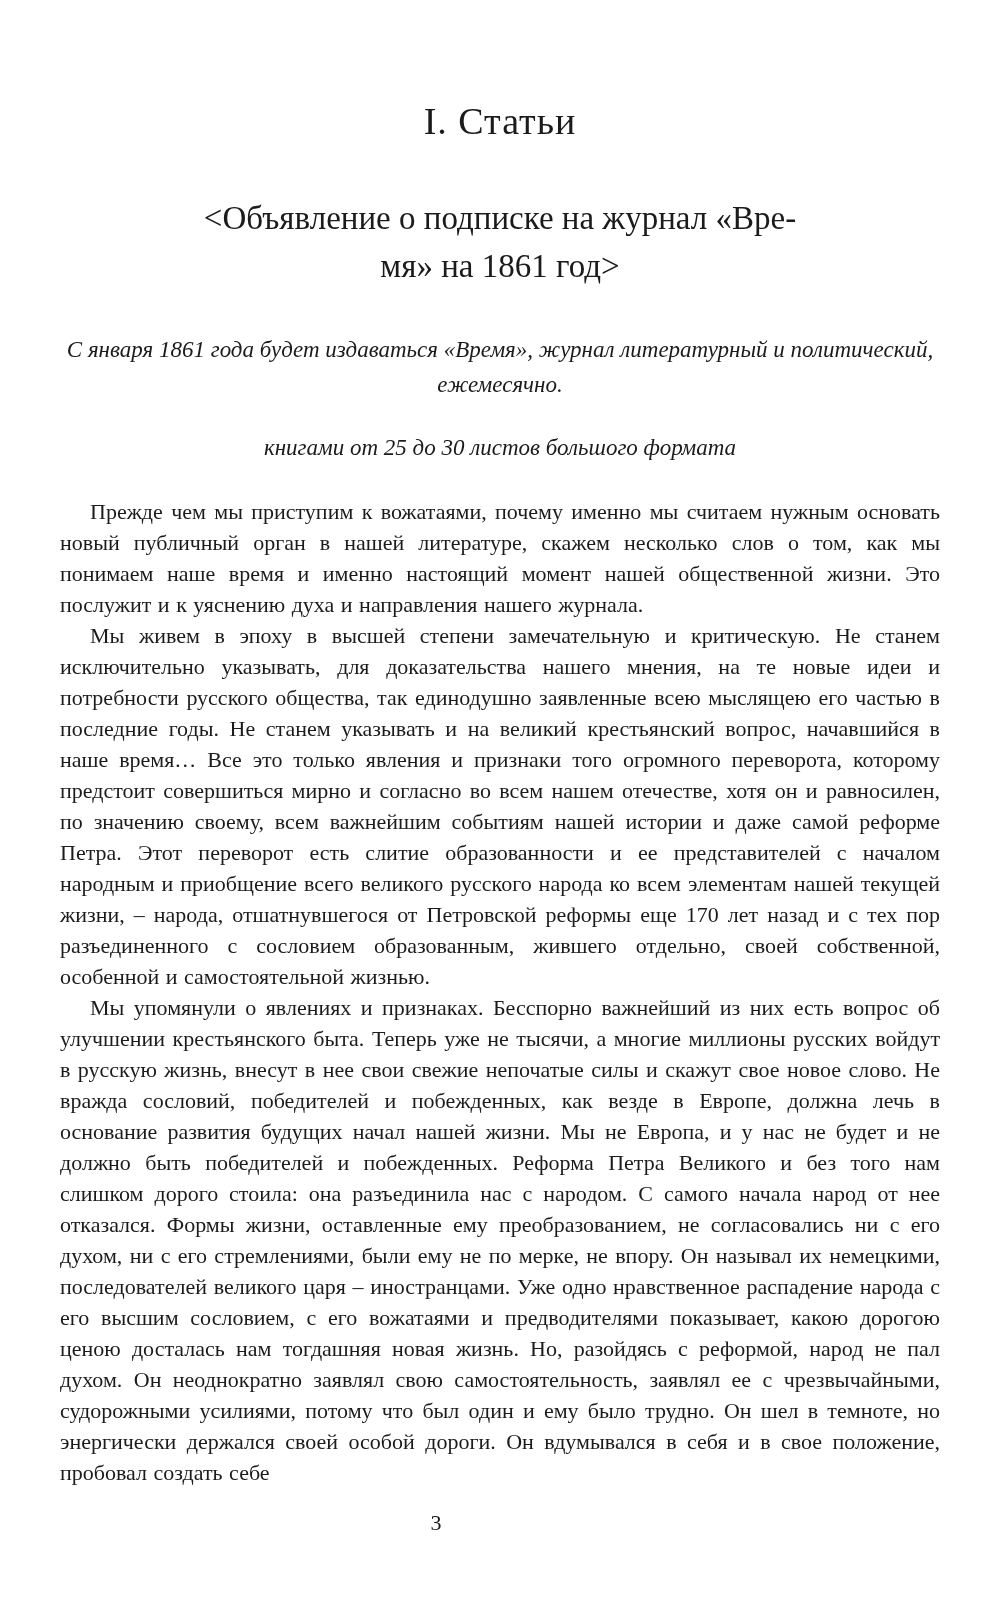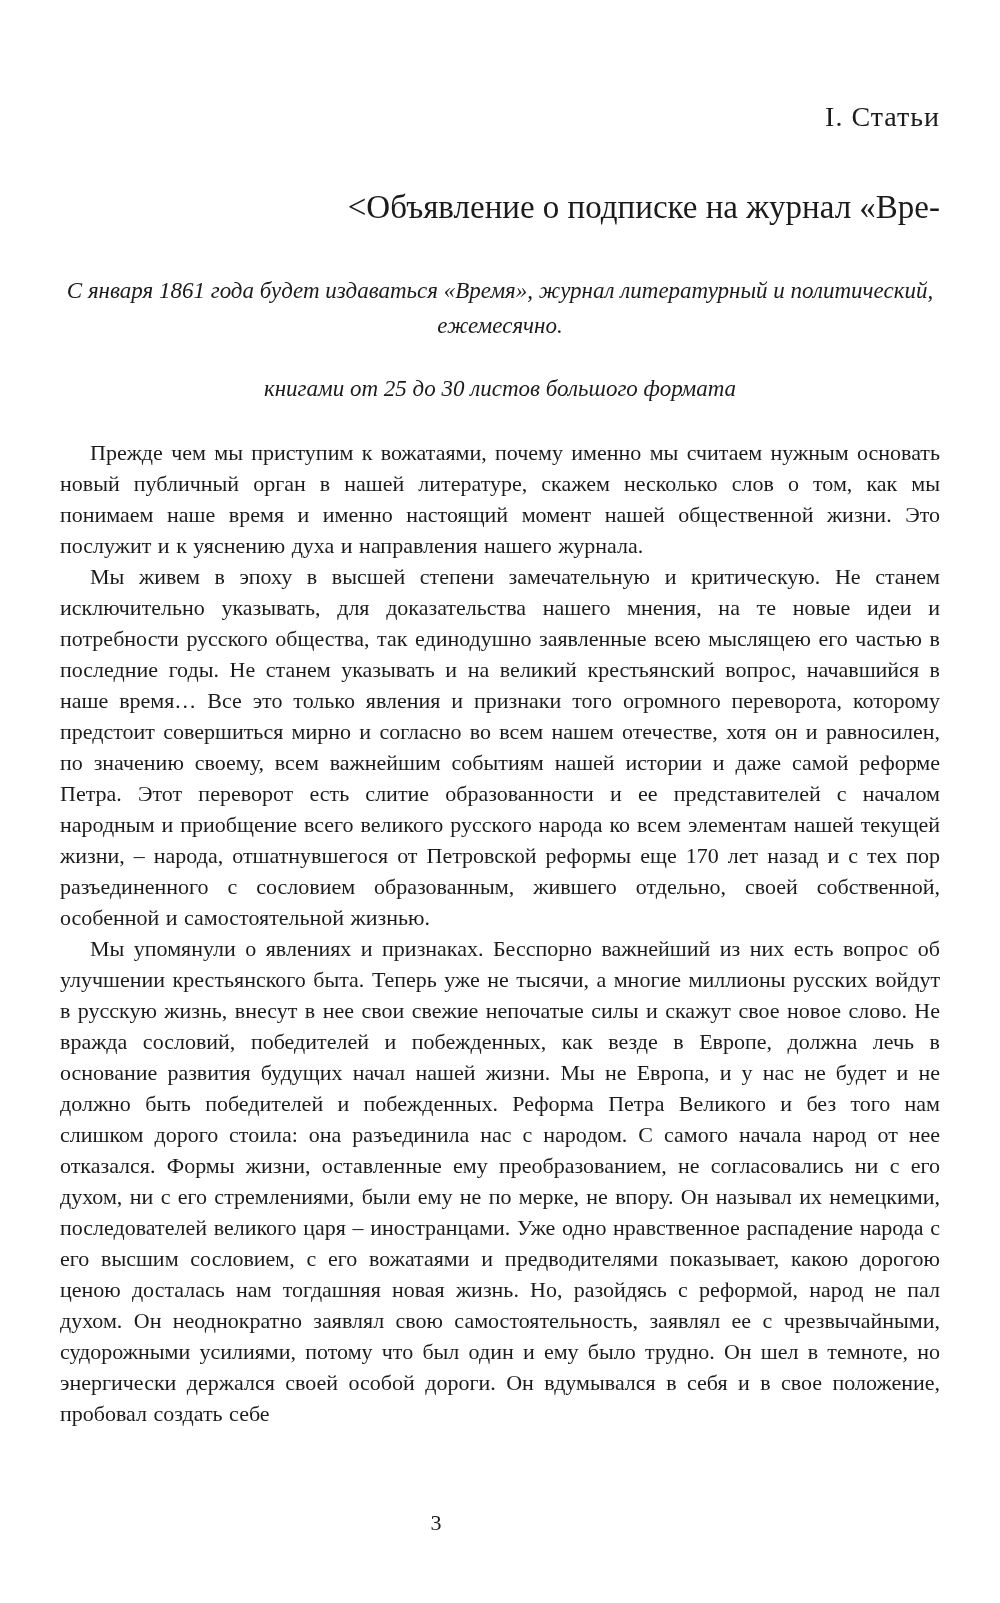--- a/index.html
+++ b/index.html
@@ -13,32 +13,32 @@
     height: 1603px;
     background: #ffffff;
     color: #1b1b1b;
     font-family: "Liberation Serif", "DejaVu Serif", serif;
     box-sizing: border-box;
     padding: 102px 60px 0 60px;
     overflow: hidden;
   }
   .section-title {
     margin: 0;
-    font-size: 28px;
+    font-size: 38px;
     line-height: 1.05;
     font-weight: 400;
-    text-align: right;
+    text-align: center;
     letter-spacing: 1px;
   }
   .article-heading {
     margin: 52px 0 0 0;
     font-size: 33px;
     line-height: 48px;
     font-weight: 400;
-    text-align: right;
+    text-align: center;
   }
   .subtitle {
     margin: 42px auto 0 auto;
     width: 870px;
     font-style: italic;
     font-size: 23px;
     line-height: 35px;
     text-align: center;
   }
   .format-note {
@@ -72,20 +72,21 @@
 </style>
 </head>
 <body>
 
 <div class="page">
 
   <h1 class="section-title">I. Статьи</h1>
 
   <h2 class="article-heading">
     <span>&lt;Объявление о подписке на журнал «Вре-</span><br>
+    <span>мя» на 1861 год&gt;</span>
   </h2>
 
   <p class="subtitle">С января 1861 года будет издаваться «Время», журнал литературный и политический, ежемесячно.</p>
 
   <p class="format-note">книгами от 25 до 30 листов большого формата</p>
 
   <div class="body-text">
     <p>Прежде чем мы приступим к вожатаями, почему именно мы считаем нужным основать новый публичный орган в нашей литературе, скажем несколько слов о том, как мы понимаем наше время и именно настоящий момент нашей общественной жизни. Это послужит и к уяснению духа и направления нашего журнала.</p>
     <p>Мы живем в эпоху в высшей степени замечательную и критическую. Не станем исключительно указывать, для доказательства нашего мнения, на те новые идеи и потребности русского общества, так единодушно заявленные всею мыслящею его частью в последние годы. Не станем указывать и на великий крестьянский вопрос, начавшийся в наше время… Все это только явления и признаки того огромного переворота, которому предстоит совершиться мирно и согласно во всем нашем отечестве, хотя он и равносилен, по значению своему, всем важнейшим событиям нашей истории и даже самой реформе Петра. Этот переворот есть слитие образованности и ее представителей с началом народным и приобщение всего великого русского народа ко всем элементам нашей текущей жизни, – народа, отшатнувшегося от Петровской реформы еще 170 лет назад и с тех пор разъединенного с сословием образованным, жившего отдельно, своей собственной, особенной и самостоятельной жизнью.</p>
     <p>Мы упомянули о явлениях и признаках. Бесспорно важнейший из них есть вопрос об улучшении крестьянского быта. Теперь уже не тысячи, а многие миллионы русских войдут в русскую жизнь, внесут в нее свои свежие непочатые силы и скажут свое новое слово. Не вражда сословий, победителей и побежденных, как везде в Европе, должна лечь в основание развития будущих начал нашей жизни. Мы не Европа, и у нас не будет и не должно быть победителей и побежденных. Реформа Петра Великого и без того нам слишком дорого стоила: она разъединила нас с народом. С самого начала народ от нее отказался. Формы жизни, оставленные ему преобразованием, не согласовались ни с его духом, ни с его стремлениями, были ему не по мерке, не впору. Он называл их немецкими, последователей великого царя – иностранцами. Уже одно нравственное распадение народа с его высшим сословием, с его вожатаями и предводителями показывает, какою дорогою ценою досталась нам тогдашняя новая жизнь. Но, разойдясь с реформой, народ не пал духом. Он неоднократно заявлял свою самостоятельность, заявлял ее с чрезвычайными, судорожными усилиями, потому что был один и ему было трудно. Он шел в темноте, но энергически держался своей особой дороги. Он вдумывался в себя и в свое положение, пробовал создать себе</p>

